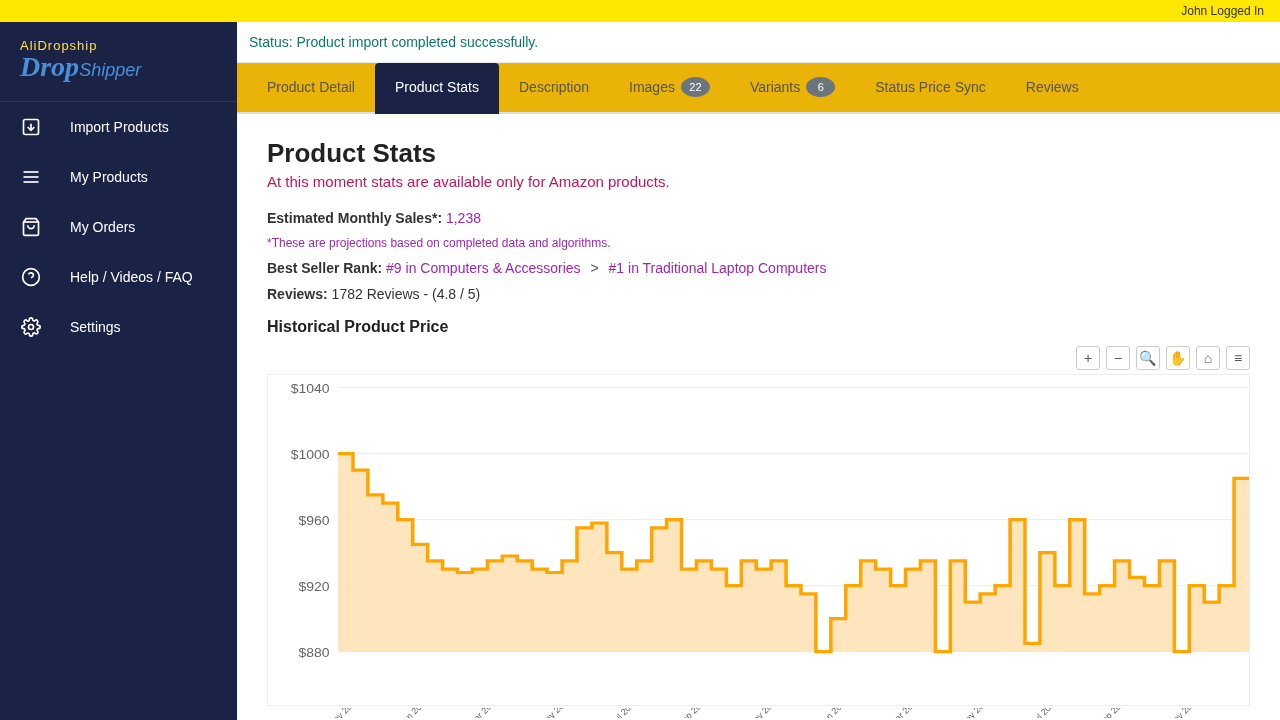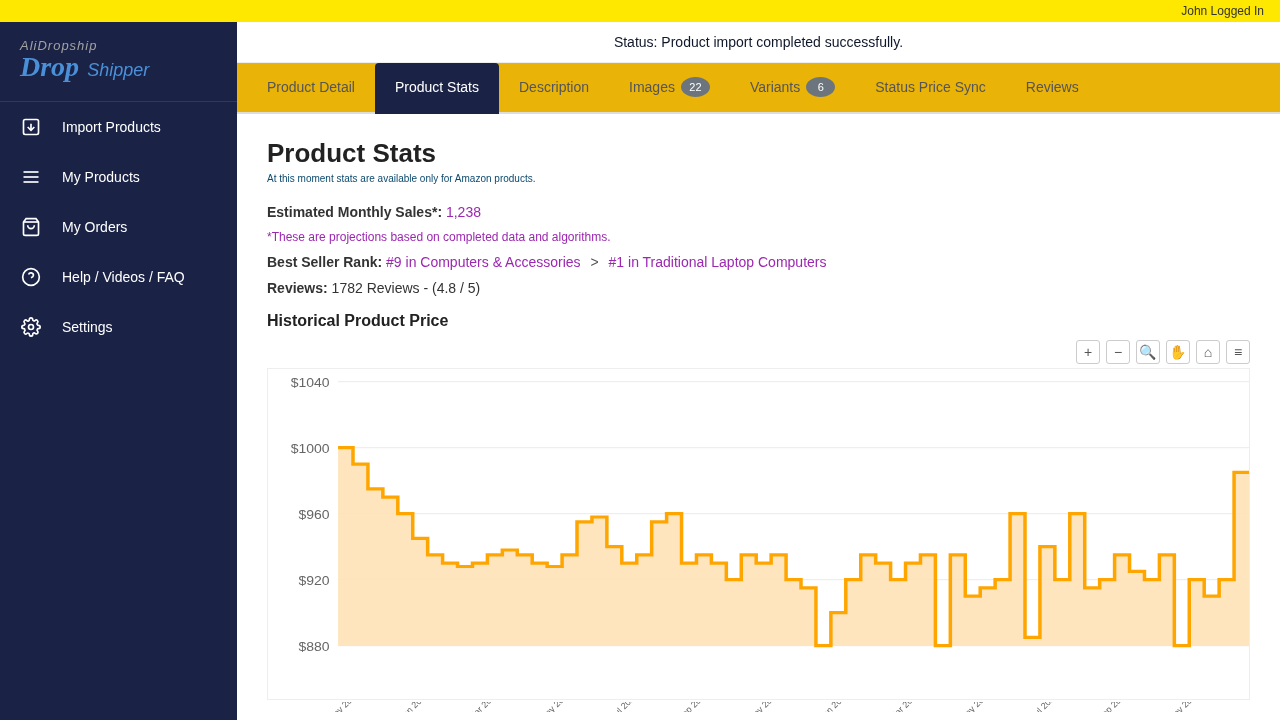--- a/index.html
+++ b/index.html
@@ -32,22 +32,21 @@
       flex-shrink: 0;
     }
 
     .logo-area {
       padding: 16px 20px 20px;
       border-bottom: 1px solid rgba(255,255,255,0.1);
     }
 
     .logo-brand {
       font-size: 13px;
-      color: #a3a3a3;
-      font-style: italic;
+      color: #fde047;
       letter-spacing: 1px;
     }
 
     .logo-main {
       font-size: 28px;
       font-weight: bold;
       color: #4a90d9;
       font-family: Georgia, serif;
       font-style: italic;
       line-height: 1;
@@ -59,21 +58,21 @@
       font-style: italic;
     }
 
     .nav-item {
       display: flex;
       align-items: center;
       padding: 14px 20px;
       color: white;
       cursor: pointer;
       font-size: 14px;
-      gap: 20px;
+      gap: 28px;
       transition: background 0.2s;
     }
 
     .nav-icon {
       width: 22px;
       height: 22px;
       display: flex;
       align-items: center;
       justify-content: center;
       flex-shrink: 0;
@@ -83,23 +82,22 @@
     .content-area {
       flex: 1;
       display: flex;
       flex-direction: column;
       overflow: hidden;
     }
 
     .status-bar {
       background: white;
       padding: 12px;
-      text-align: center;
       font-size: 14px;
-      color: #0f172a;
+      color: #0f766e;
       border-bottom: 1px solid #eee;
     }
 
     .tabs-bar {
       background: #eab308;
       display: flex;
       align-items: stretch;
       border-bottom: 2px solid #ddd;
       padding: 0 10px;
     }
@@ -143,22 +141,22 @@
     }
 
     .page-title {
       font-size: 26px;
       font-weight: bold;
       color: #222;
       margin-bottom: 4px;
     }
 
     .page-subtitle {
-      font-size: 10px;
-      color: #0c4a6e;
+      font-size: 15px;
+      color: #be185d;
       margin-bottom: 20px;
     }
 
     .stat-row {
       margin-bottom: 10px;
       font-size: 14px;
       color: #333;
     }
 
     .stat-row strong {
@@ -234,21 +232,21 @@
 
 <div class="top-bar">
   <span>John Logged In</span>
 </div>
 
 <div class="main-layout">
 
   <aside class="sidebar">
     <div class="logo-area">
       <div class="logo-brand">AliDropship</div>
-      <div style="display:flex; align-items:baseline; gap:8px;">
+      <div style="display:flex; align-items:baseline; gap:0;">
         <span class="logo-main">Drop</span>
         <span class="logo-sub">Shipper</span>
       </div>
     </div>
 
     <nav>
 
       <div class="nav-item">
         <div class="nav-icon">
           <svg width="20" height="20" viewBox="0 0 24 24" fill="none" stroke="white" stroke-width="2">

